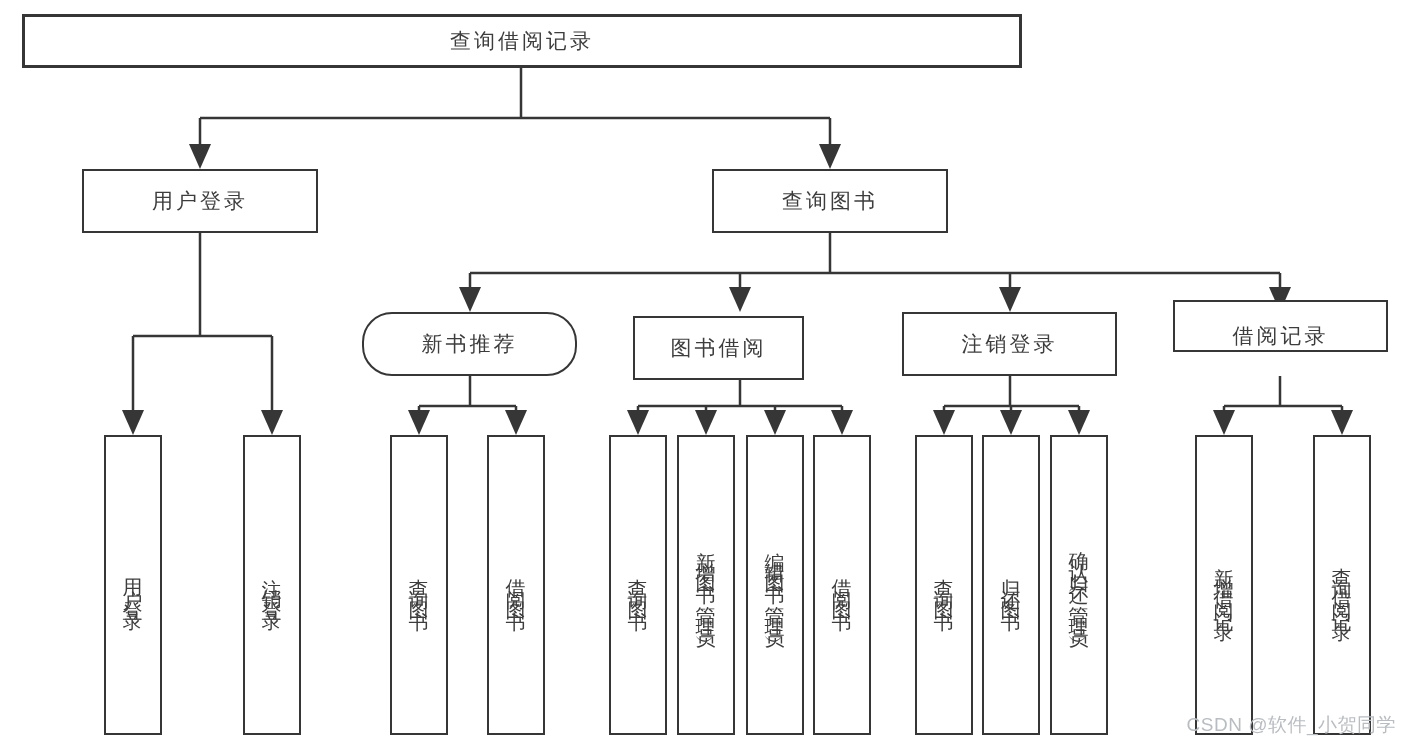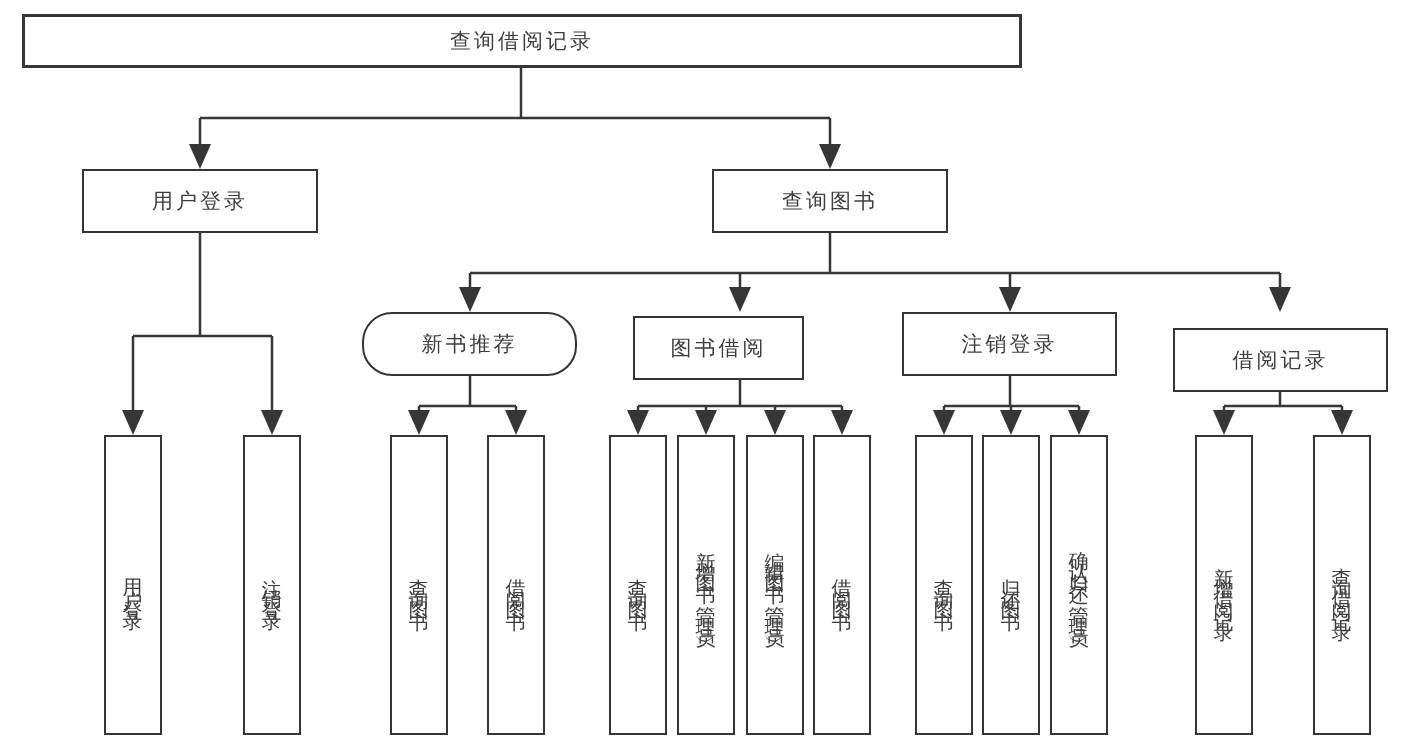--- a/index.html
+++ b/index.html
@@ -110,21 +110,21 @@
 
   <div class="node h" style="left:362px; top:312px; width:215px; height:64px;border-radius:30px;">
     <span>新书推荐</span>
   </div>
   <div class="node h" style="left:633px; top:316px; width:171px; height:64px;">
     <span>图书借阅</span>
   </div>
   <div class="node h" style="left:902px; top:312px; width:215px; height:64px;">
     <span>注销登录</span>
   </div>
-  <div class="node h" style="left:1173px; top:328px; width:215px; height:64px;">
+  <div class="node h" style="left:1173px; top:300px; width:215px; height:52px;align-items:flex-end;">
     <span>借阅记录</span>
   </div>
 
   <div class="node v" style="left:104px; top:435px; width:58px; height:300px;">
     <span>用户登录</span>
   </div>
   <div class="node v" style="left:243px; top:435px; width:58px; height:300px;">
     <span>注销登录</span>
   </div>
 
@@ -158,14 +158,15 @@
     <span>确认归还（管理员）</span>
   </div>
 
   <div class="node v" style="left:1195px; top:435px; width:58px; height:300px;">
     <span>新增借阅记录</span>
   </div>
   <div class="node v" style="left:1313px; top:435px; width:58px; height:300px;">
     <span>查询借阅记录</span>
   </div>
 
+  <div class="watermark">CSDN @软件_小贺同学</div>
 
 </div>
 
 </body></html>

